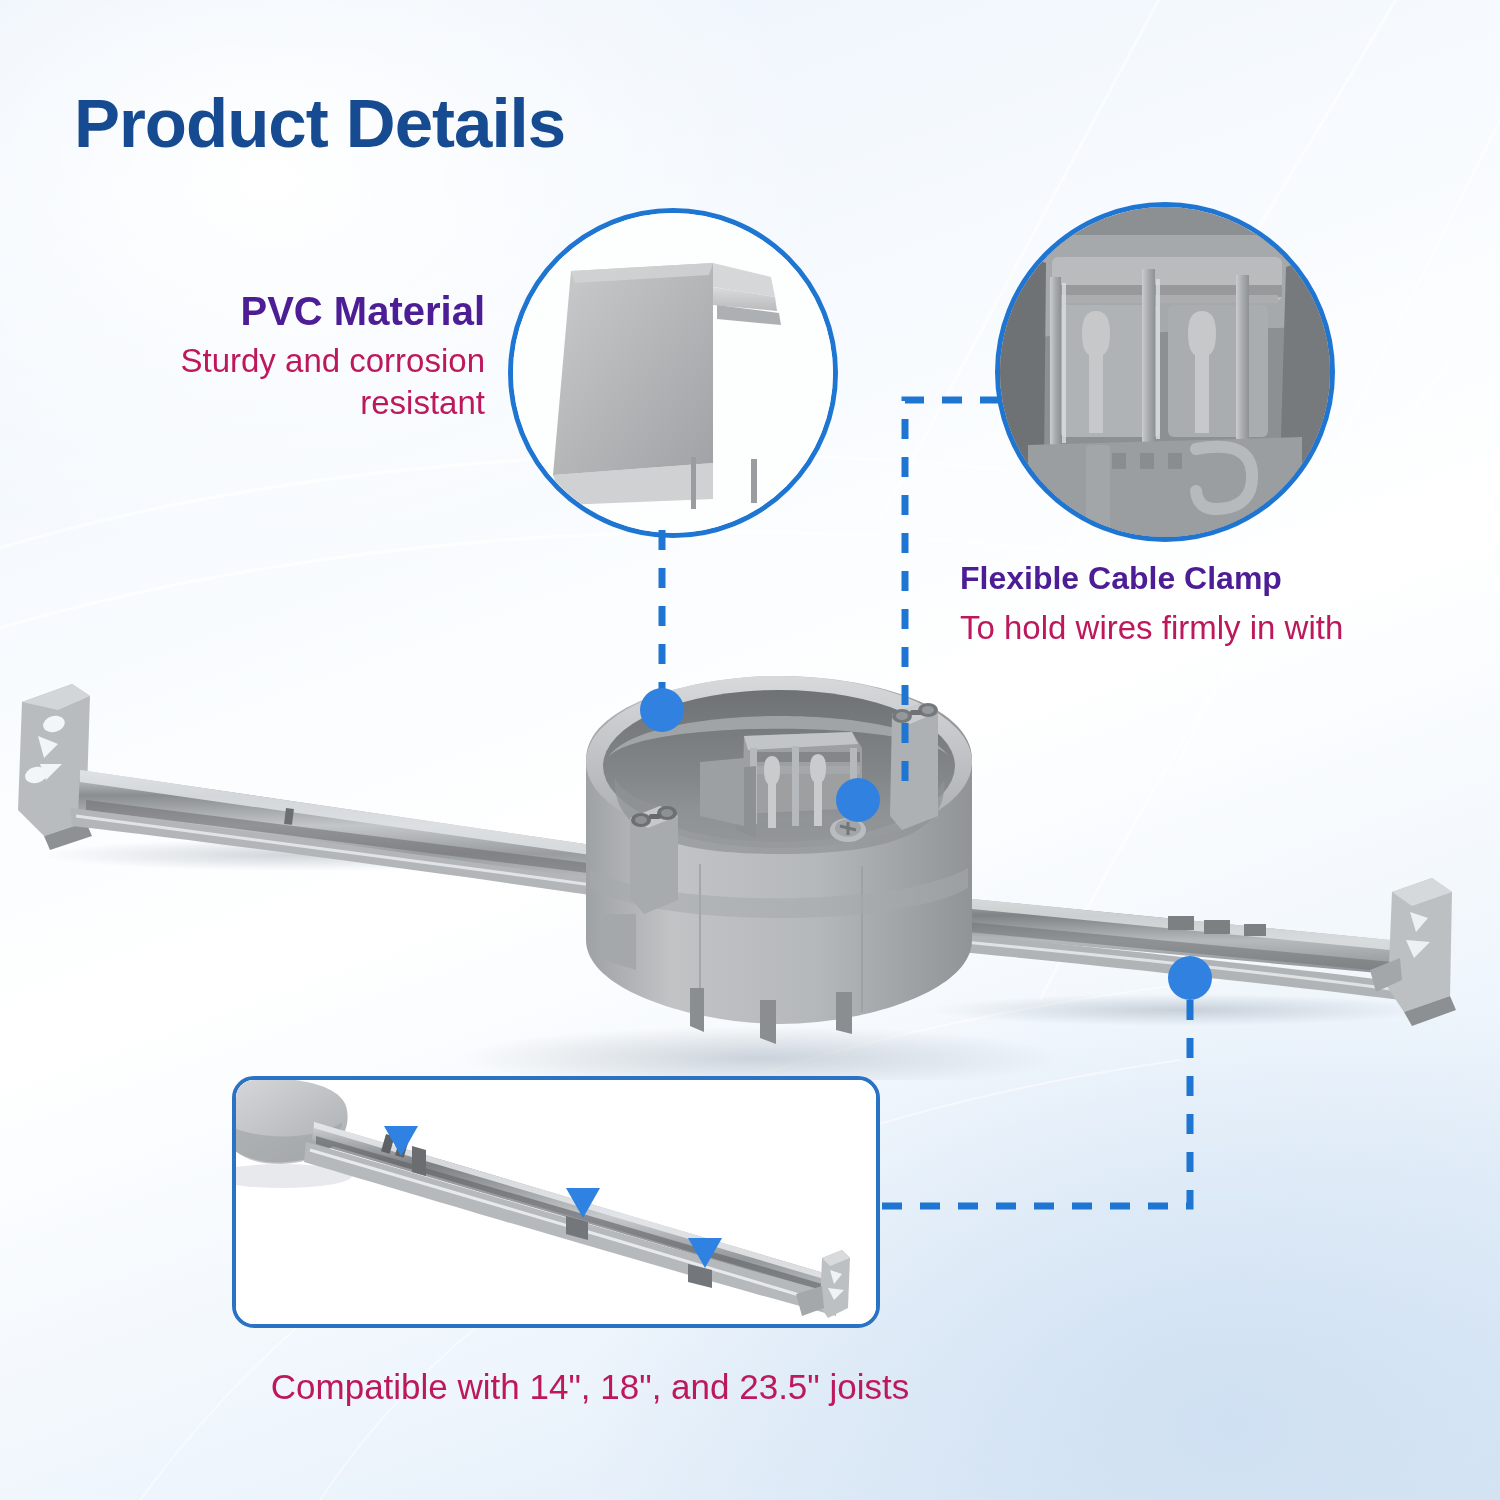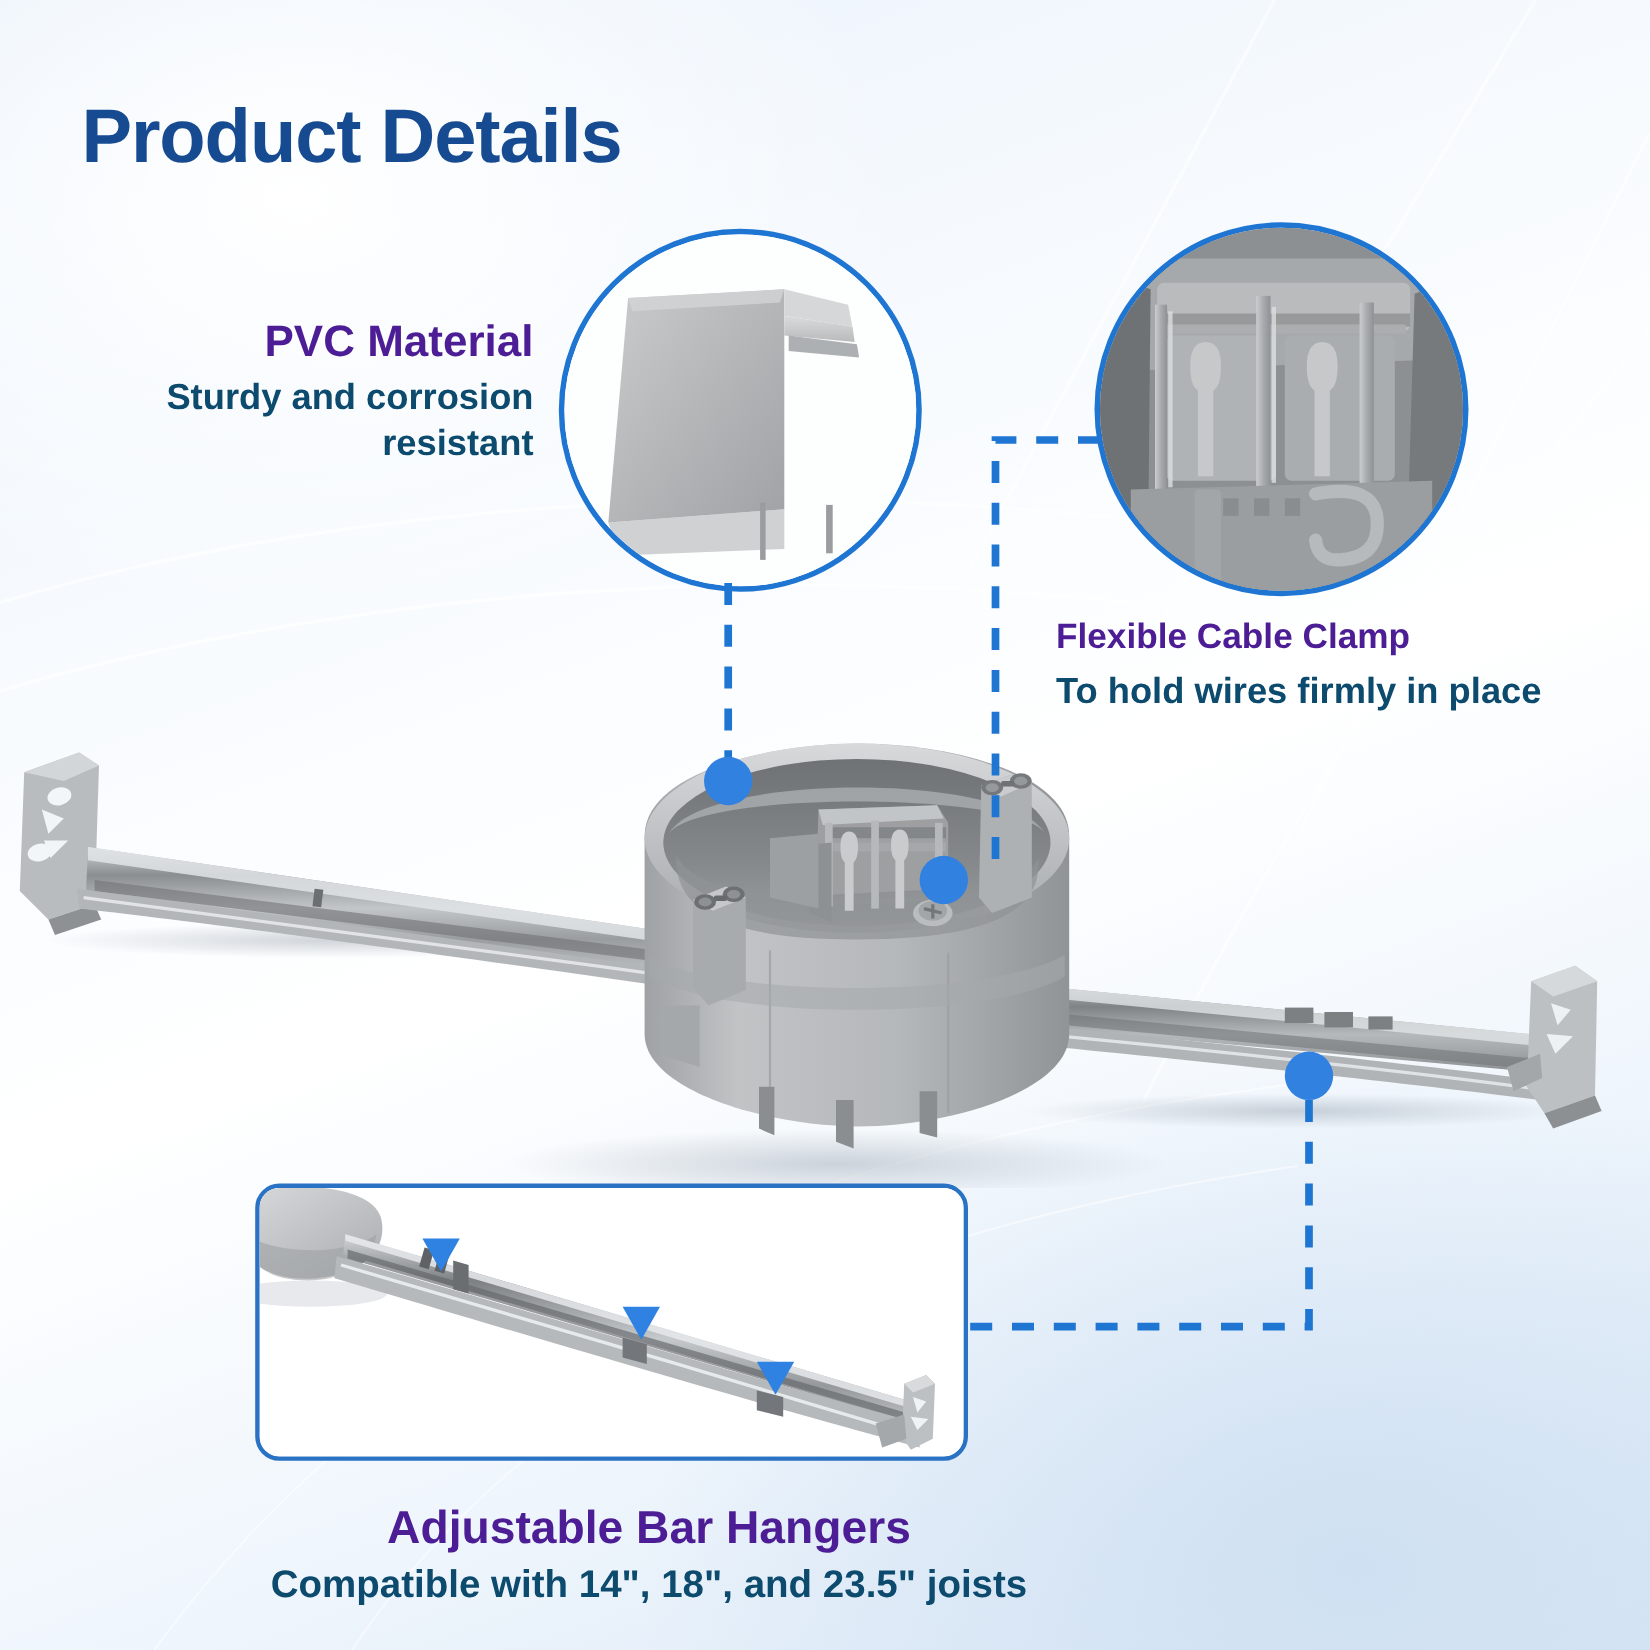--- a/index.html
+++ b/index.html
@@ -19,21 +19,21 @@
   }
   .bg svg{position:absolute;inset:0;width:1500px;height:1500px;}
 
   
   .page-title{
     position:absolute;left:74px;top:84px;
     font-size:69px;font-weight:bold;color:#174b91;letter-spacing:-1px;
     white-space:nowrap;
   }
   .feat-title{font-weight:bold;color:#4c1d95;}
-  .feat-sub{color:#0c4a6e;font-weight:bold;}
+  .feat-sub{color:#be185d;font-weight:normal;}
 
   #pvc-block{position:absolute;left:60px;top:286px;width:425px;text-align:right;}
   #pvc-block .feat-title{font-size:40px;line-height:50px;}
   #pvc-block .feat-sub{font-size:33px;line-height:42px;margin-top:4px;}
 
   #clamp-block{position:absolute;left:960px;top:552px;width:530px;text-align:left;}
   #clamp-block .feat-title{font-size:32px;line-height:52px;white-space:nowrap;}
   #clamp-block .feat-sub{font-size:33px;line-height:44px;margin-top:2px;white-space:nowrap;}
 
   #bar-block{position:absolute;left:0px;top:1362px;width:1180px;text-align:center;}
@@ -174,25 +174,24 @@
     </svg>
   </div>
 
   <div id="pvc-block">
     <div class="feat-title">PVC Material</div>
     <div class="feat-sub">Sturdy and corrosion resistant</div>
   </div>
 
   <div id="clamp-block">
     <div class="feat-title">Flexible Cable Clamp</div>
-    <div class="feat-sub">To hold wires firmly in place</div>
+    <div class="feat-sub">To hold wires firmly in with</div>
   </div>
 
   <div id="bar-block">
-    <div class="feat-title">Adjustable Bar Hangers</div>
     <div class="feat-sub">Compatible with 14", 18", and 23.5" joists</div>
   </div>
 
   <div id="product">
     <svg viewBox="0 0 1500 440" aria-hidden="true">
       <defs>
         <linearGradient id="metalBar" x1="0" y1="0" x2="0" y2="1">
           <stop offset="0%" stop-color="#d2d5d7"></stop>
           <stop offset="22%" stop-color="#8b8e90"></stop>
           <stop offset="48%" stop-color="#c3c6c8"></stop>

